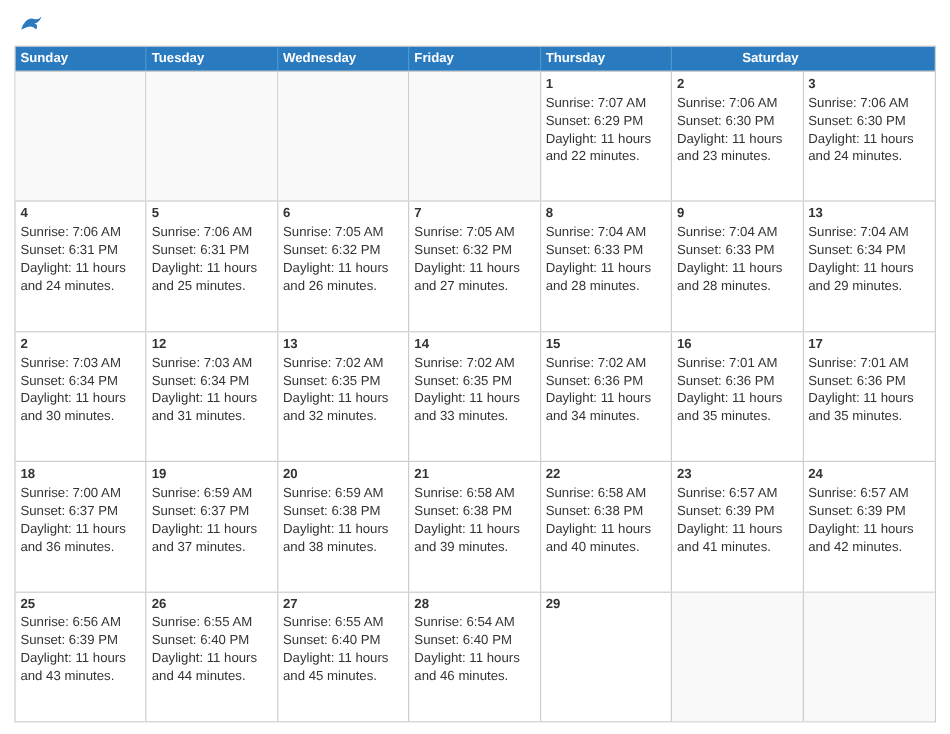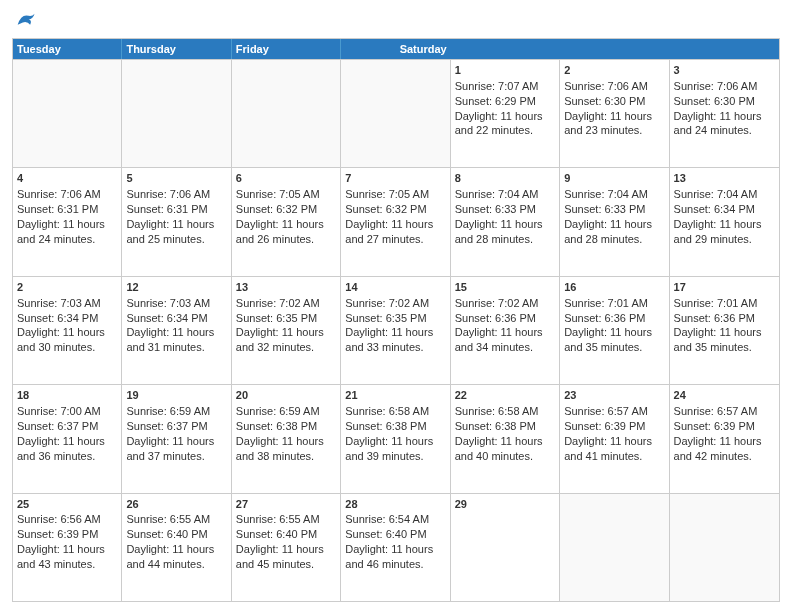--- a/index.html
+++ b/index.html
@@ -127,23 +127,25 @@
       <span class="logo-blue"></span>
     </div>
     <div class="title-section">
       <div class="month-title"></div>
       <div class="location"></div>
     </div>
   </div>
 
   <div class="calendar">
     <div class="cal-header">
+    <div class="cal-header-cell">Sunday</div>
         <div class="cal-header-cell">Tuesday</div>
+        <div class="cal-header-cell">Wednesday</div>
+        <div class="cal-header-cell">Friday</div>
         <div class="cal-header-cell">Thursday</div>
-        <div class="cal-header-cell">Friday</div>
         <div class="cal-header-cell">Saturday</div>
       </div>
     <div class="cal-body">
     <div class="cal-row">
           <div class="cal-cell empty"></div>
           <div class="cal-cell empty"></div>
           <div class="cal-cell empty"></div>
           <div class="cal-cell empty"></div>
           <div class="cal-cell"><span class="day-num">1</span><span class="sun-info">Sunrise: 7:07 AM<br>Sunset: 6:29 PM<br>Daylight: 11 hours and 22 minutes.</span></div>
           <div class="cal-cell"><span class="day-num">2</span><span class="sun-info">Sunrise: 7:06 AM<br>Sunset: 6:30 PM<br>Daylight: 11 hours and 23 minutes.</span></div>

